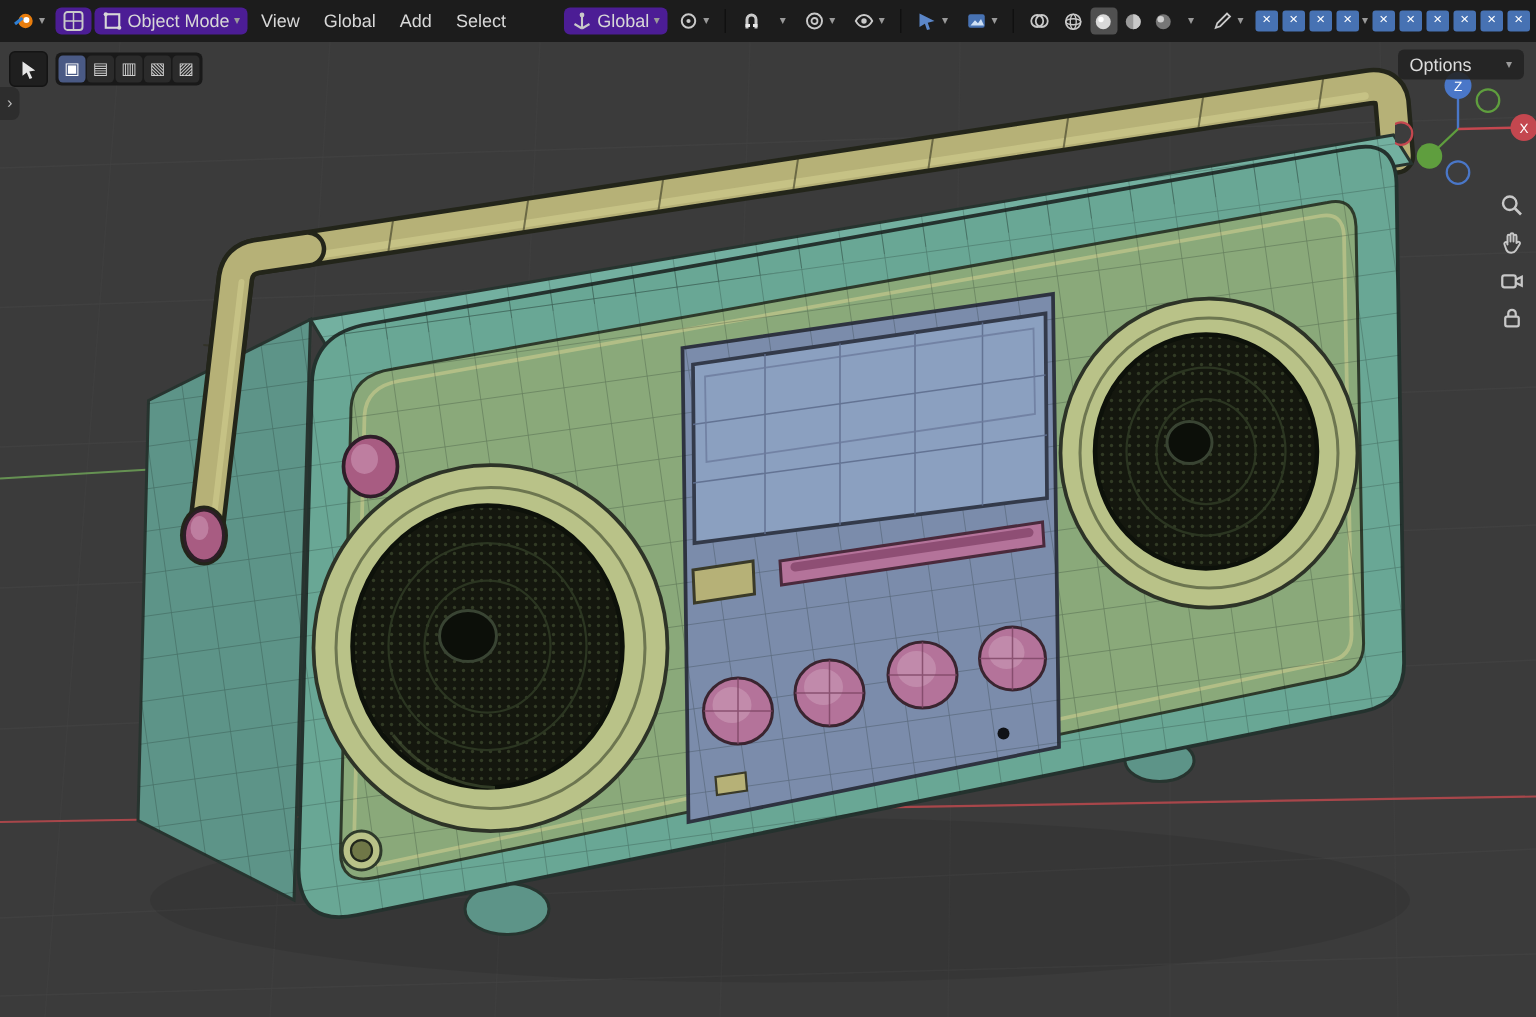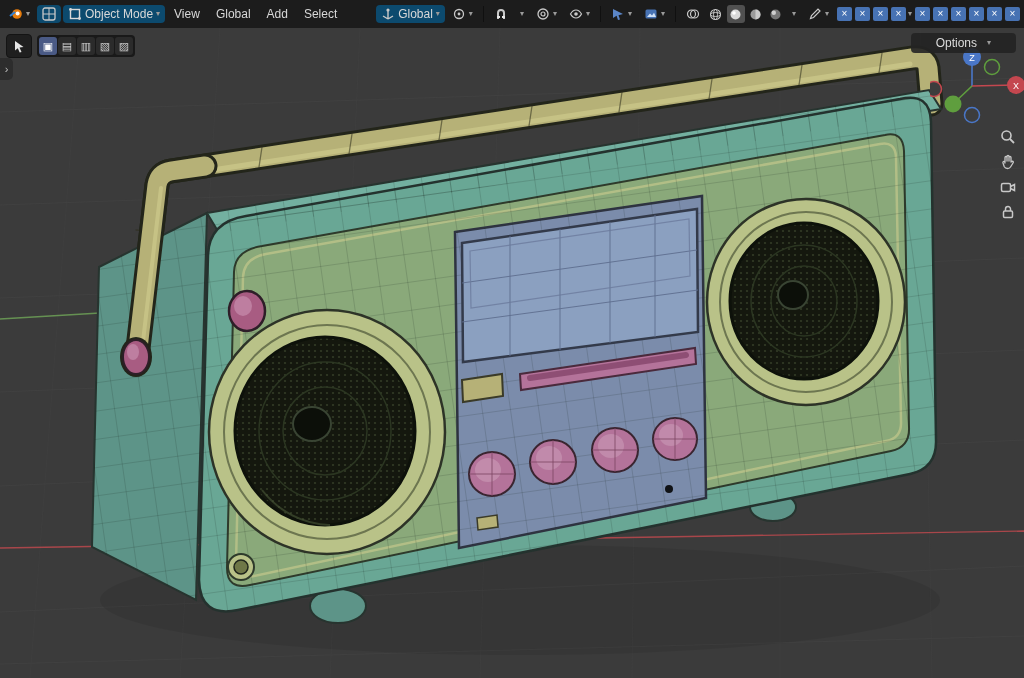--- a/index.html
+++ b/index.html
@@ -11,21 +11,21 @@
   #viewport { position:absolute; inset:0; background:#3b3b3b; }
   #scene { position:absolute; top:0; left:0; }
 
   
   #topbar { position:absolute; top:0; left:0; width:1024px; height:28px;
             background:#1c1c1c; display:flex; align-items:center; gap:2px;
             padding:0 4px; z-index:30; color:#d8d8d8; font-size:12px; }
   .hgroup { display:flex; align-items:center; gap:2px; }
   .hbtn { display:flex; align-items:center; gap:3px; padding:2px 5px;
           border-radius:4px; color:#d8d8d8; cursor:default; white-space:nowrap; }
-  .pill { background:#0c4a6e; }
+  .pill { background:#4c1d95; }
   .chev { font-size:8px; color:#9a9a9a; line-height:1; }
   .menu { padding:3px 7px; border-radius:4px;text-align:right; }
   .divv { width:1px; height:16px; background:#101010; margin:0 3px; }
   .micon { width:14px; height:14px; display:inline-block; }
   .tile { width:15px; height:14px; background:#4772b3; border-radius:2px;
           color:#fff; font-size:10px; line-height:14px; text-align:center;
           margin-left:1px; }
   .sphereb { width:18px; height:18px; border-radius:3px; display:flex;
              align-items:center; justify-content:center; }
   .sphereb.active { background:#505050; }
@@ -35,22 +35,22 @@
   #toolrow { position:absolute; top:34px; left:6px; display:flex; gap:5px;
              align-items:center; z-index:20; }
   #active-tool { width:26px; height:24px; background:#1f1f1f; border:1px solid #141414;
                  border-radius:4px; display:flex; align-items:center; justify-content:center; }
   #selmodes { display:flex; gap:1px; background:#191919; border-radius:4px; padding:2px; }
   .selmode { width:18px; height:18px; border-radius:3px; background:#2b2b2b;
              color:#cfcfcf; font-size:11px; line-height:18px; text-align:center; }
   .selmode.active { background:#4a5a85; color:#fff; }
 
   #options-btn { position:absolute; top:33px; right:8px; z-index:20;
-                 background:rgba(36,36,36,.9); border-radius:4px; padding:3px 25px;
-                 color:#dcdcdc; font-size:12px; display:flex; gap:10px; align-items:center; }
+                 background:rgba(36,36,36,.9); border-radius:4px; padding:3px 8px;
+                 color:#dcdcdc; font-size:12px; display:flex; gap:23px; align-items:center; }
 
   
   #lefttab { position:absolute; top:58px; left:0; width:13px; height:22px;
              background:#2d2d2d; border-radius:0 5px 5px 0; color:#bdbdbd;
              font-size:11px; line-height:22px; text-align:center; z-index:20; }
 
   
   #gizmo { position:absolute; top:44px; right:0; z-index:20; }
   .navbtn { position:absolute; right:5px; width:22px; height:22px; z-index:20;
             display:flex; align-items:center; justify-content:center;

